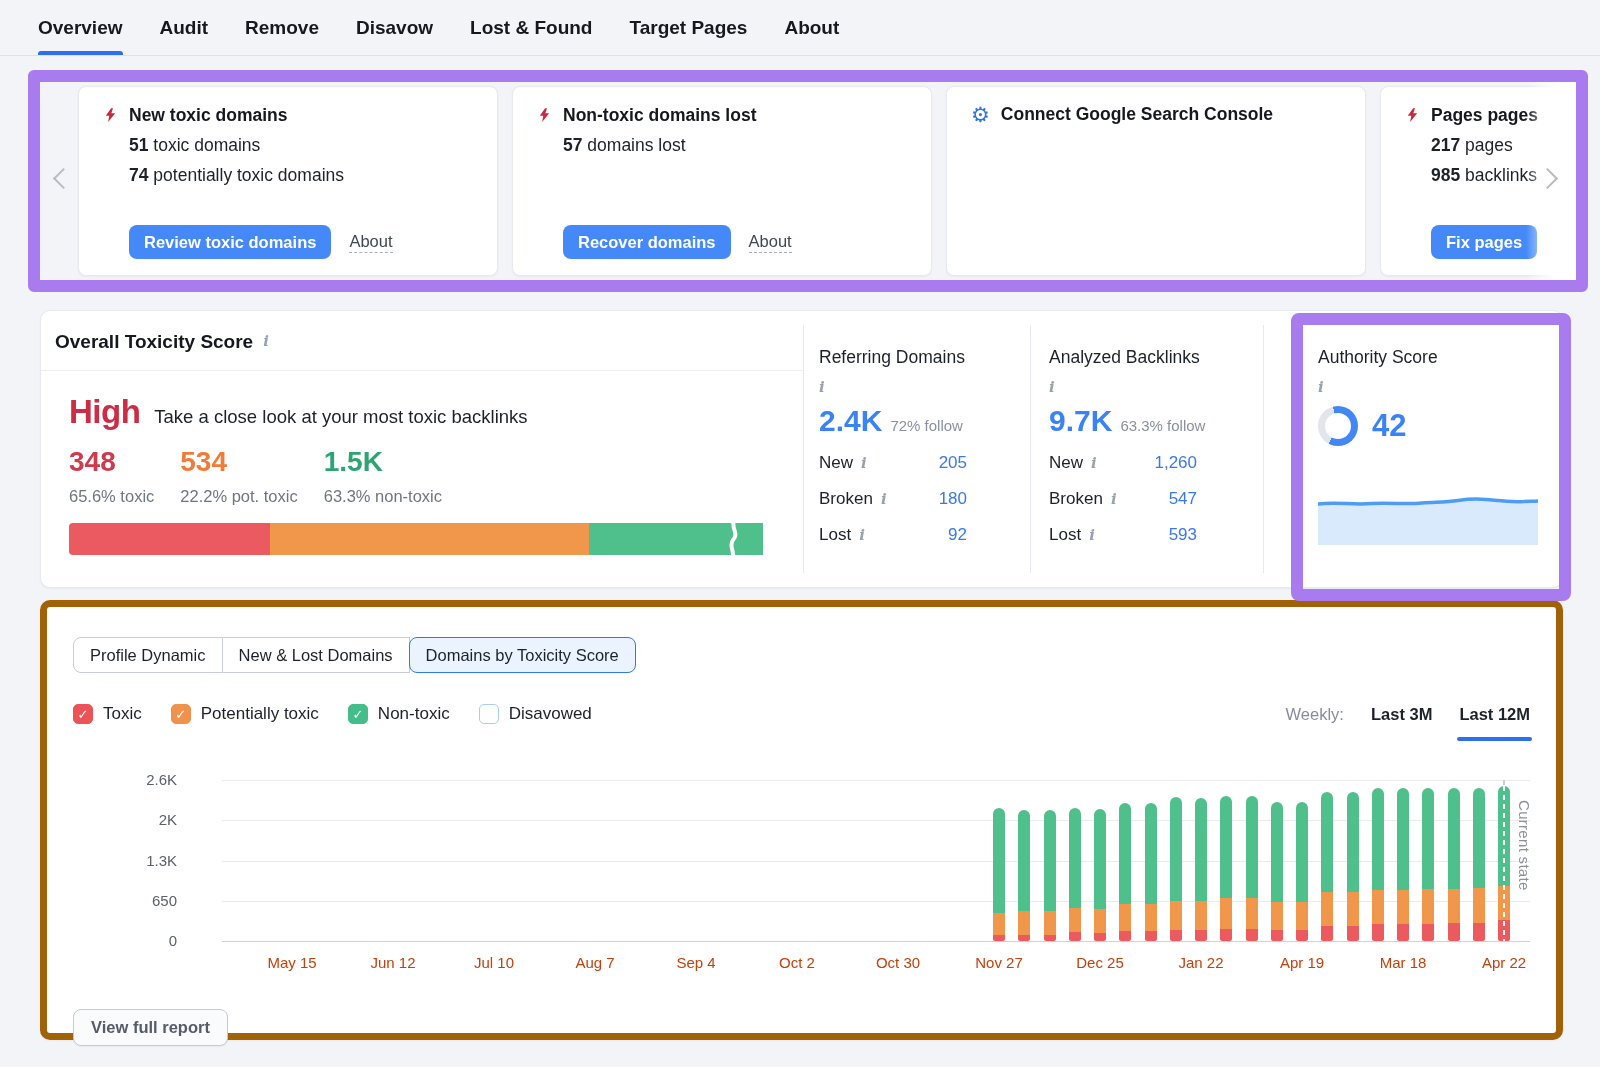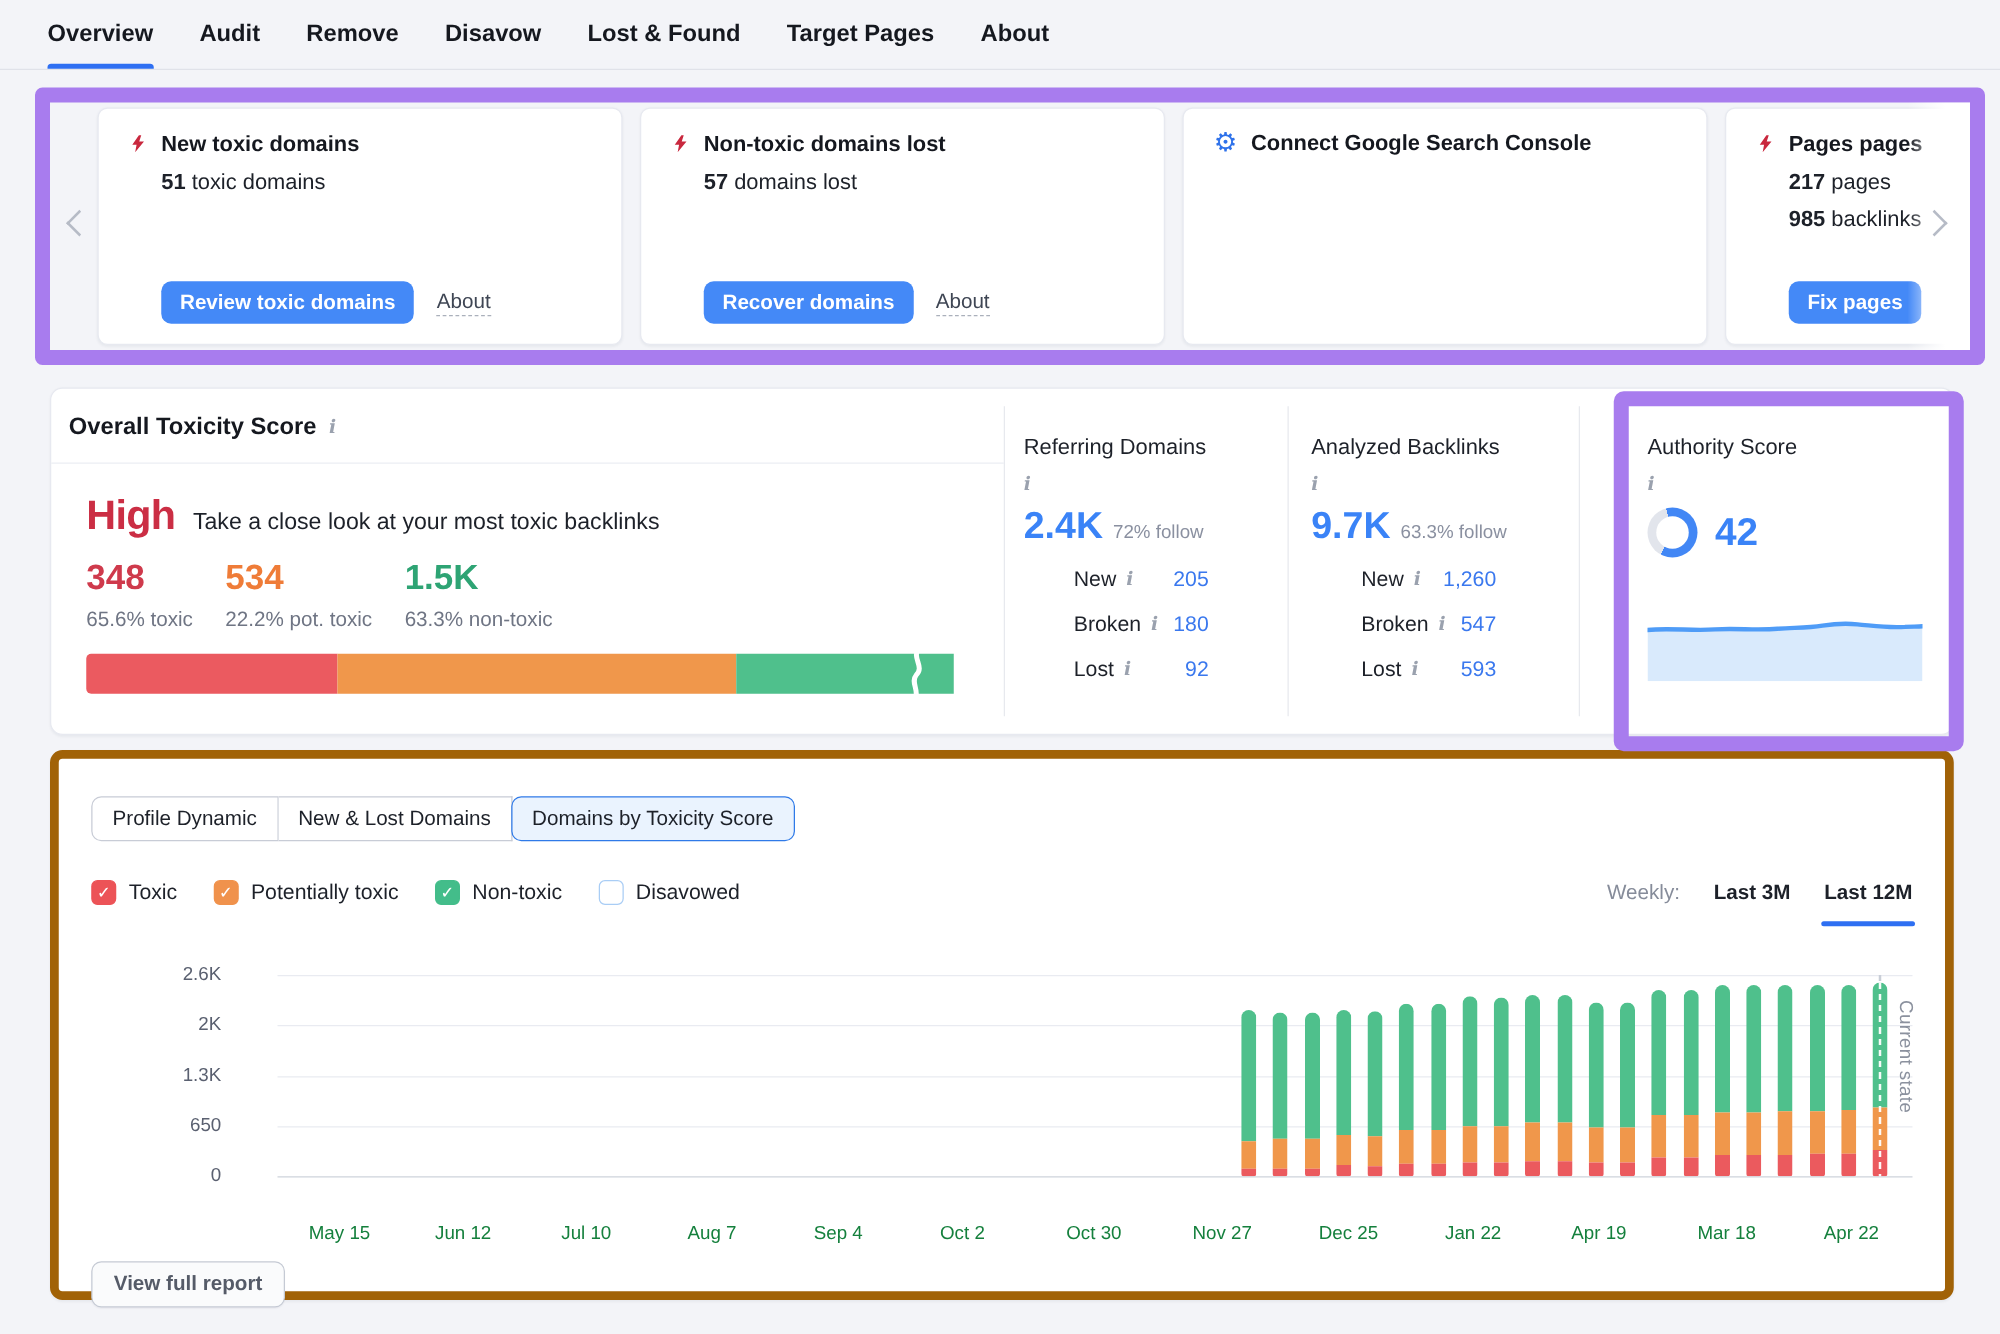--- a/index.html
+++ b/index.html
@@ -51,21 +51,21 @@
 
   .num-section { padding-top:36px; }
   .rd-section { width:226px; padding-left:15px; }
   .ab-section { width:232px; padding-left:18px; }
   .sec-title { display:flex; align-items:flex-start; gap:9px; font-size:17.5px; color:#1d2129;flex-direction:column; }
   .big-row { display:flex; align-items:baseline; gap:8px; margin-top:6px; }
   .big-val { font-size:30px; font-weight:700; color:#3a83f7; cursor:pointer; }
   .follow { font-size:15px; color:#8a90a0; }
   .num-rows { margin-top:15px; }
   .num-row { display:flex; justify-content:space-between; align-items:baseline; width:148px; margin-bottom:15px; }
-  .num-row .lbl { display:flex; gap:8px; align-items:center; font-size:17px; color:#1d2129;margin-left:40px; }
+  .num-row .lbl { display:flex; gap:8px; align-items:flex-start; font-size:17px; color:#1d2129; }
   .num-row .v { font-size:17px; color:#3a78ee; cursor:pointer; }
   .as-section { flex:1; padding-left:54px; }
   .as-row { display:flex; align-items:center; gap:14px; margin-top:8px; }
   .donut { position:relative; width:40px; height:40px; border-radius:50%; background:conic-gradient(from -15deg, #4287f5 0 62%, #e2e5ec 62% 100%); }
   .donut::after { content:""; position:absolute; left:7px; top:7px; width:26px; height:26px; border-radius:50%; background:#fff; }
   .as-val { font-size:31px; font-weight:700; color:#3a83f7; }
   .sparkline { margin-top:44px; width:220px; height:55px; }
   .purple-frame2 { position:absolute; left:1250px; top:2px; width:280px; height:288px; border:12px solid #a87cee; border-radius:8px; pointer-events:none; z-index:4; }
 
   
@@ -82,21 +82,21 @@
   .legend-label { font-size:17px; color:#1d2129; }
   .period { margin-left:auto; display:flex; align-items:baseline; gap:27px; }
   .period-label { font-size:16.5px; color:#868c9a; }
   .period-opt { position:relative; font-size:16.5px; font-weight:600; color:#1d2129; cursor:pointer; }
   .period-opt.active::after { content:""; position:absolute; left:-2px; right:-2px; bottom:-17px; height:3.5px; border-radius:2px; background:#2e6ff2; }
 
   #chart-canvas { position:relative; margin-top:24px; height:240px; }
   .gridline { position:absolute; left:149px; right:0; height:1px; background:#e9ebf1; }
   .gridline.zero { background:#ced3db; }
   .ytick { position:absolute; left:0; width:104px; text-align:right; font-size:15px; color:#5a6070; }
-  .xtick { position:absolute; width:90px; font-size:15px; color:#15803d;margin-top:24px; }
+  .xtick { position:absolute; width:90px; text-align:center; font-size:15px; color:#c2410c; }
   .bar-stack { position:absolute; width:12px; display:flex; flex-direction:column; border-radius:6px 6px 2px 2px; overflow:hidden; }
   .bar-seg { width:100%; }
   .dash-line { position:absolute; width:2px; }
   .dash-gray { background-image:repeating-linear-gradient(180deg,#c9ced7 0 5px,transparent 5px 9px); }
   .dash-white { background-image:repeating-linear-gradient(180deg,rgba(255,255,255,.95) 0 5px,transparent 5px 9px); }
   .current-state { position:absolute; writing-mode:vertical-rl; font-size:15px; color:#8b919e; letter-spacing:.3px; }
 
   .view-report { margin-top:21px; font-family:inherit; font-size:16.5px; font-weight:600; color:#555b68; background:#fafbfc; border:1px solid #c5cad4; border-radius:8px; padding:8px 17px; cursor:pointer; box-shadow:0 1px 1px rgba(25,30,60,.04); }
 </style>
 </head>
@@ -117,20 +117,21 @@
     <span class="chev left"></span>
 
     <div class="notif-card">
       <div class="card-head">
         <svg class="bolt-icon" viewBox="0 0 24 24" fill="currentColor">
             <path d="M13 1 L4.5 13.2 H10 L8.2 23 L19.5 9.2 H13.4 L16 1 Z"></path>
           </svg>
         <span>New toxic domains</span>
       </div>
       <div class="card-line"><b>51</b> <span>toxic domains</span></div>
+      <div class="card-line"><b>74</b> <span>potentially toxic domains</span></div>
       <div class="card-foot">
         <button class="blue-btn">Review toxic domains</button>
         <a class="about-link">About</a>
       </div>
     </div>
 
     <div class="notif-card">
       <div class="card-head">
         <svg class="bolt-icon" viewBox="0 0 24 24" fill="currentColor">
             <path d="M13 1 L4.5 13.2 H10 L8.2 23 L19.5 9.2 H13.4 L16 1 Z"></path>

